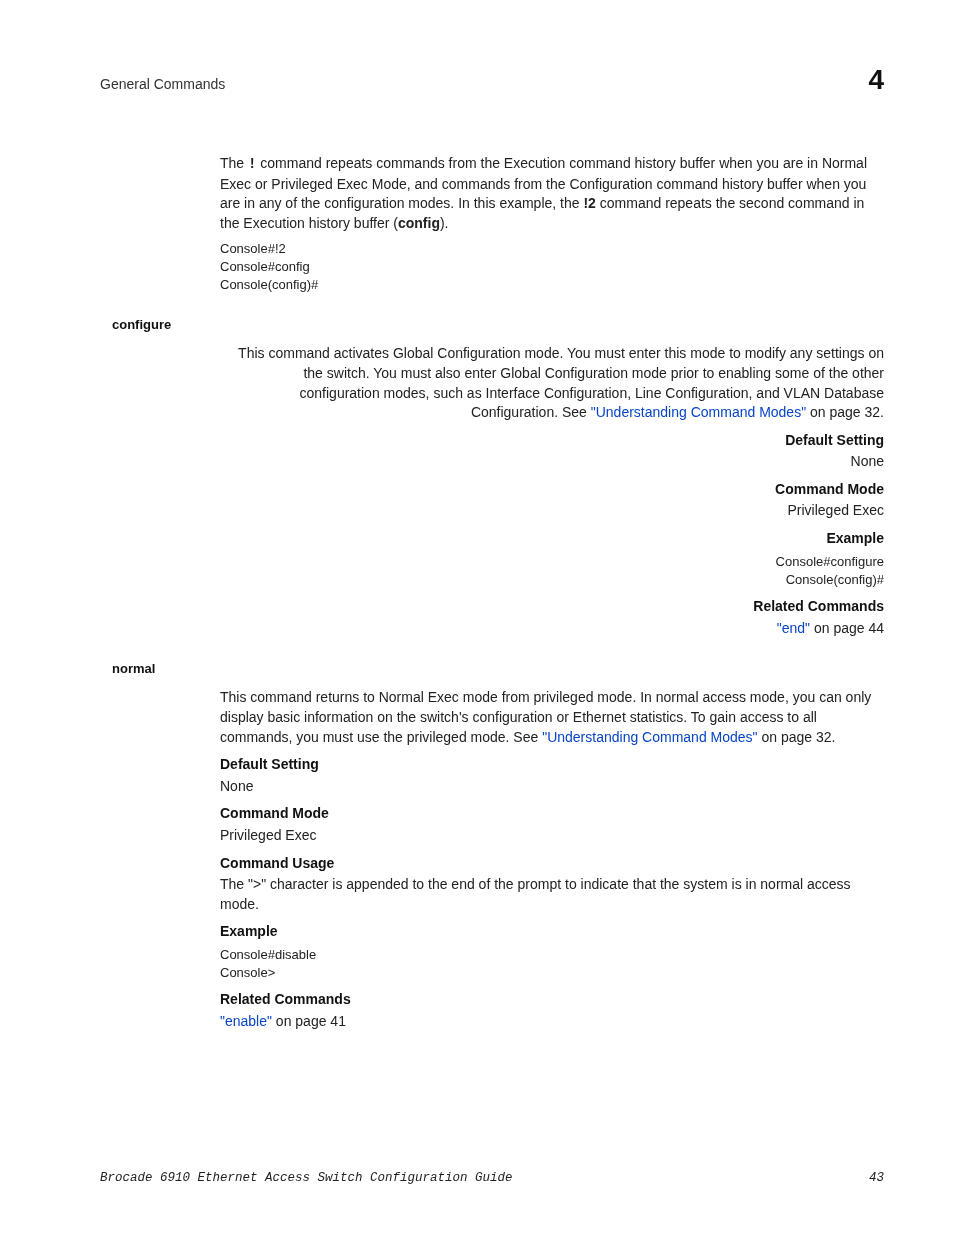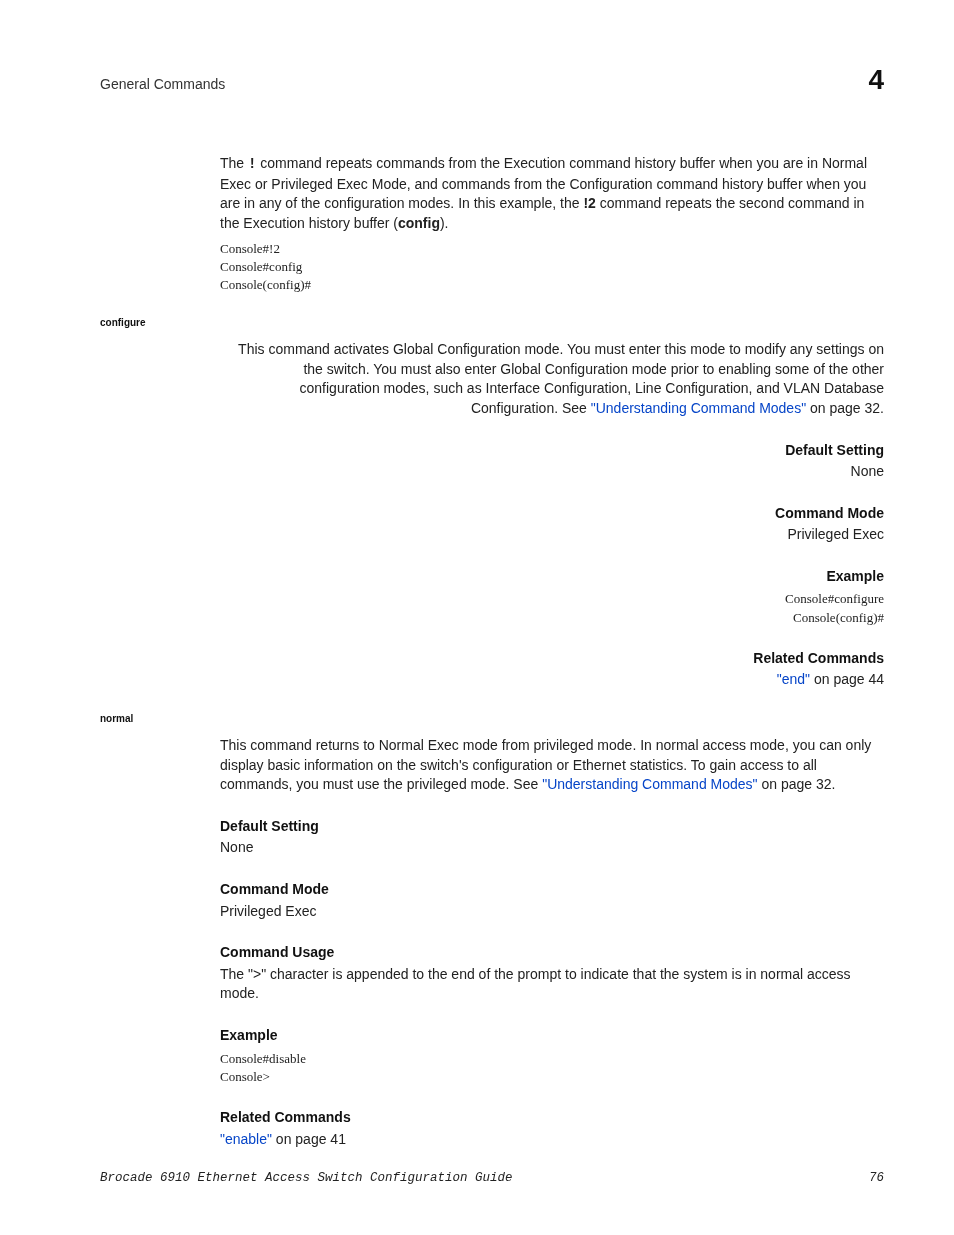--- a/index.html
+++ b/index.html
@@ -27,46 +27,46 @@
   .header-title {
     font-size: 14px;
     color: #333;
   }
   .header-chapter {
     font-size: 28px;
     font-weight: bold;
     color: #111;
   }
   .content-left {
-    margin-left: 0;
+    margin-left: 12px;
     font-weight: bold;
-    font-size: 10px;
+    font-size: 13px;
     margin-top: 22px;
     margin-bottom: 0;
     color: #111;
   }
   .body-block {
     margin-left: 120px;
   }
   .para {
     margin: 0 0 6px 0;
   }
   .para-top {
     margin-top: 0;
   }
   pre.code {
-    font-family: Liberation Serif, serif;
+    font-family: Liberation Sans, sans-serif;
     font-size: 13px;
     margin: 4px 0 0 0;
     white-space: pre;
     color: #222;
   }
   .subhead {
     font-weight: bold;
-    margin-top: 22px;
+    margin-top: 8px;
     margin-bottom: 2px;
     font-size: 14px;
     color: #111;
   }
   .link {
     color: #0645c8;
   }
   .bold {
     font-weight: bold;
   }
@@ -157,16 +157,16 @@
     <div class="subhead">Related Commands</div>
     <div>
       <span class="link">"enable"</span><span> on page 41</span>
     </div>
   </div>
 
   <div class="footer">
     <div class="footer-left">
       <div>Brocade 6910 Ethernet Access Switch Configuration Guide</div>
     </div>
-    <div class="footer-right">76</div>
+    <div class="footer-right">43</div>
   </div>
 
 </div>
 
 </body></html>

